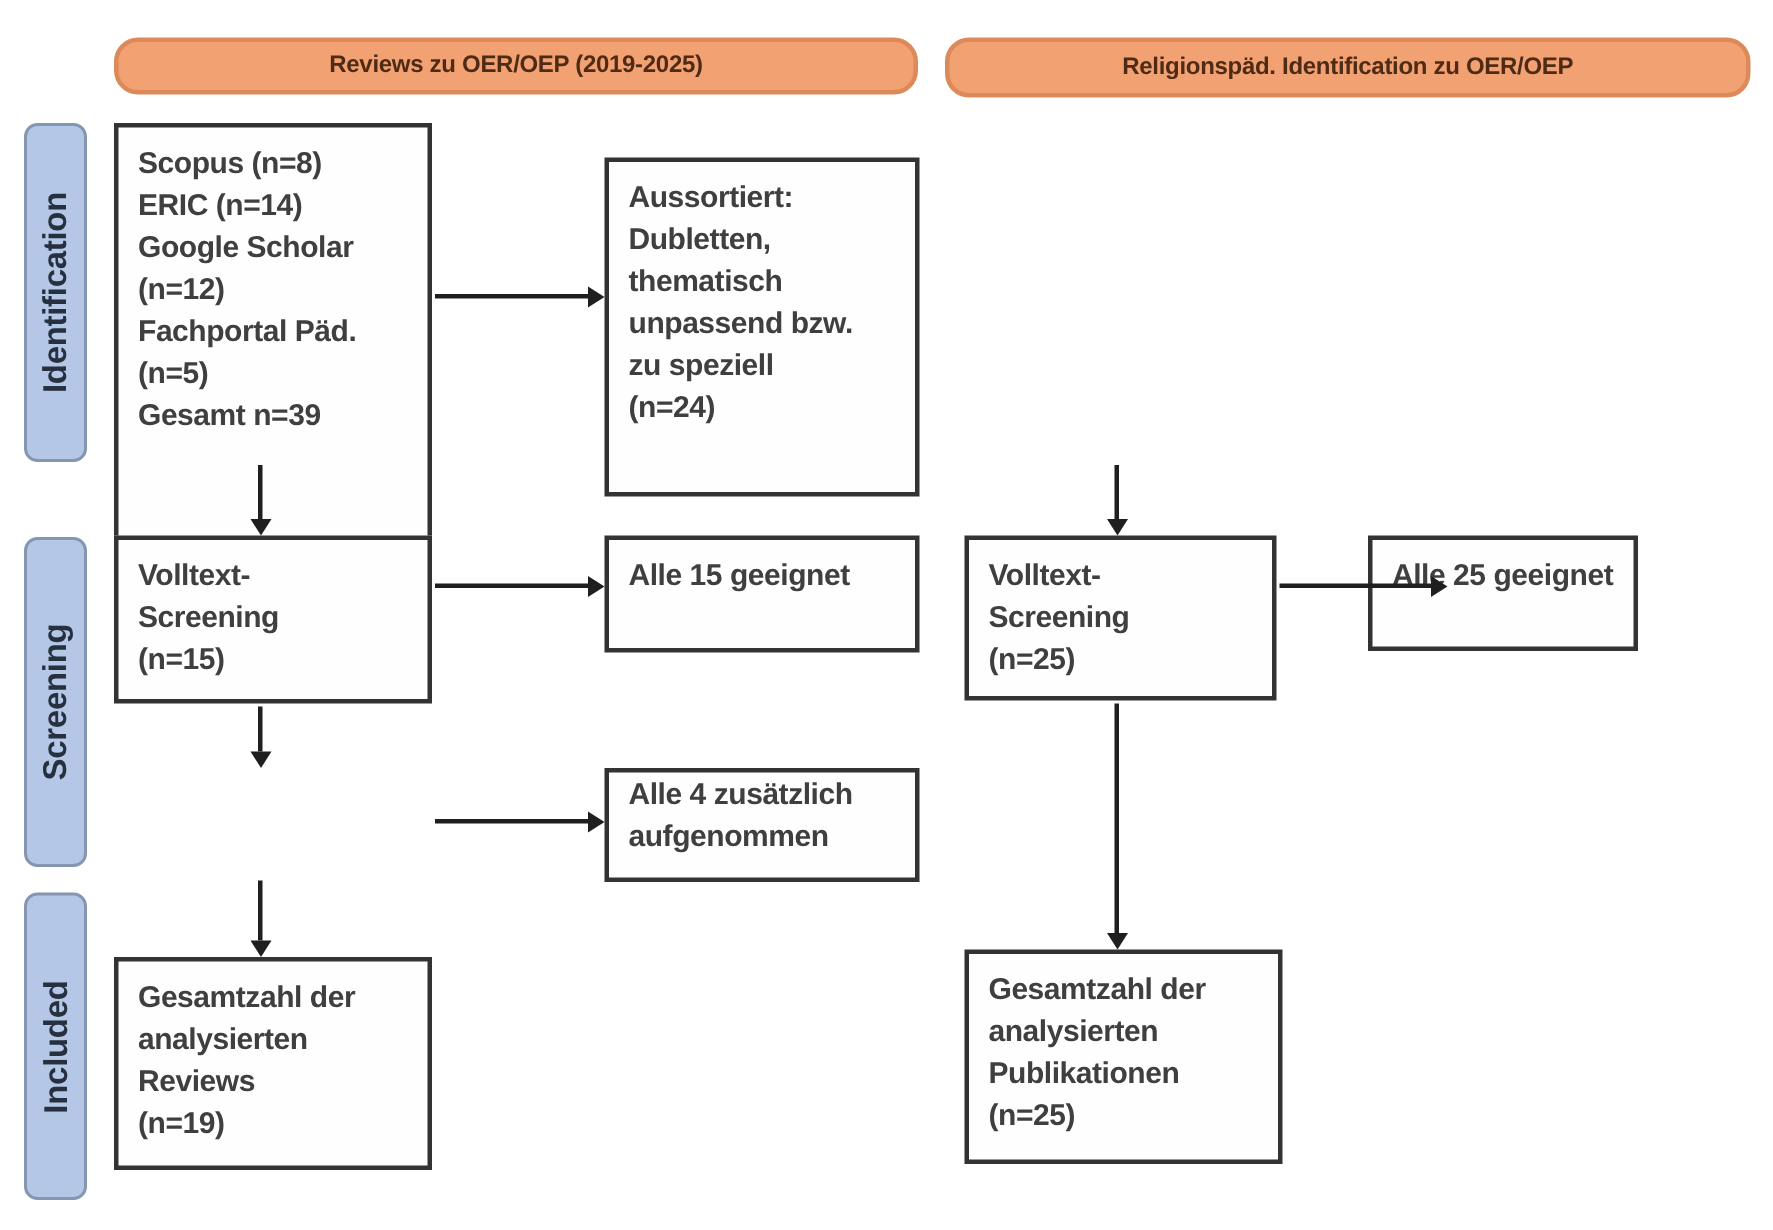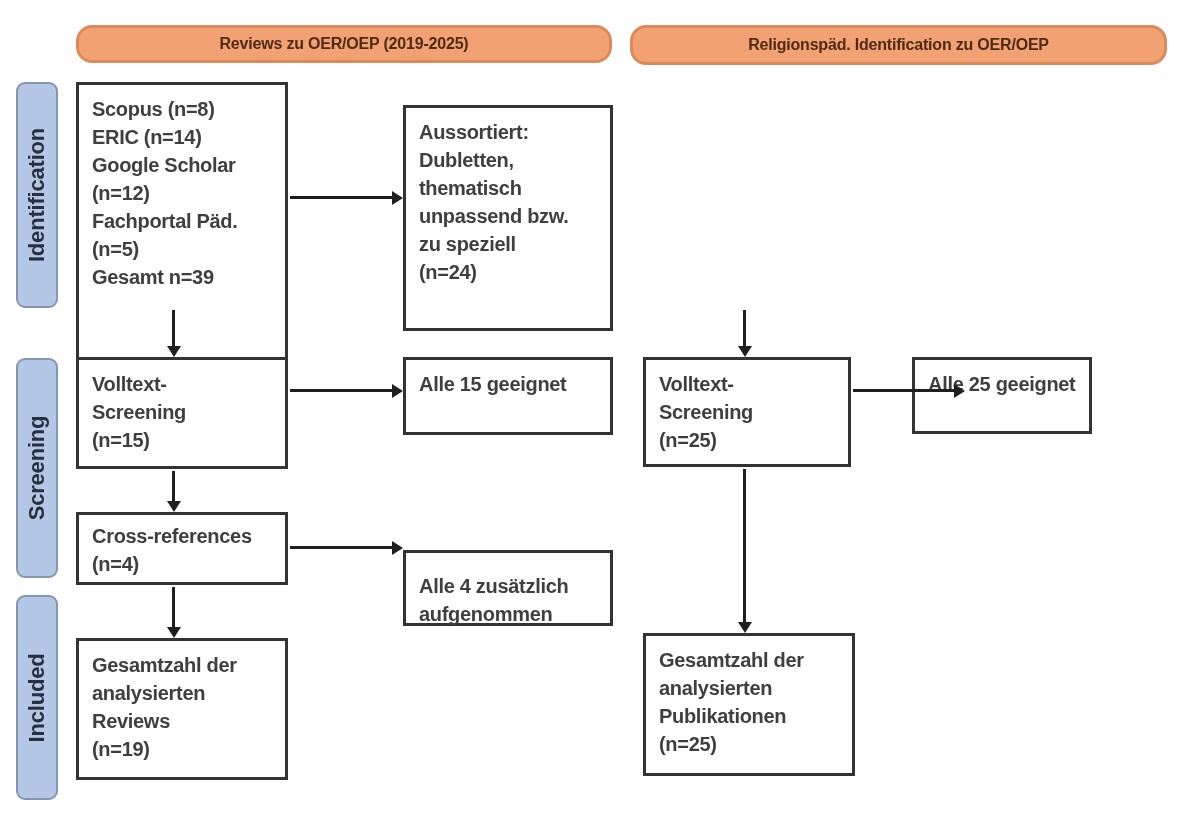--- a/index.html
+++ b/index.html
@@ -116,23 +116,21 @@
 
   <div class="box" style="left:76px; top:357px; width:212px; height:112px;">Volltext-
 Screening
 (n=15)</div>
   <div class="box" style="left:403px; top:357px; width:210px; height:78px;">Alle 15 geeignet</div>
   <div class="box" style="left:643px; top:357px; width:208px; height:110px;">Volltext-
 Screening
 (n=25)</div>
   <div class="box" style="left:912px; top:357px; width:180px; height:77px;">Alle 25 geeignet</div>
 
-  <div class="box" style="left:76px; top:512px; width:212px; height:73px; padding-top:7px;">Cross-references
-(n=4)</div>
-  <div class="box" style="left:403px; top:512px; width:210px; height:76px; padding-top:19px;margin-top:38px;">Alle 4 zusätzlich
+  <div class="box" style="left:403px; top:512px; width:210px; height:76px; padding-top:1px;">Alle 4 zusätzlich
 aufgenommen</div>
 
   <div class="box" style="left:76px; top:638px; width:212px; height:142px;">Gesamtzahl der
 analysierten
 Reviews
 (n=19)</div>
   <div class="box" style="left:643px; top:633px; width:212px; height:143px;">Gesamtzahl der
 analysierten
 Publikationen
 (n=25)</div>

